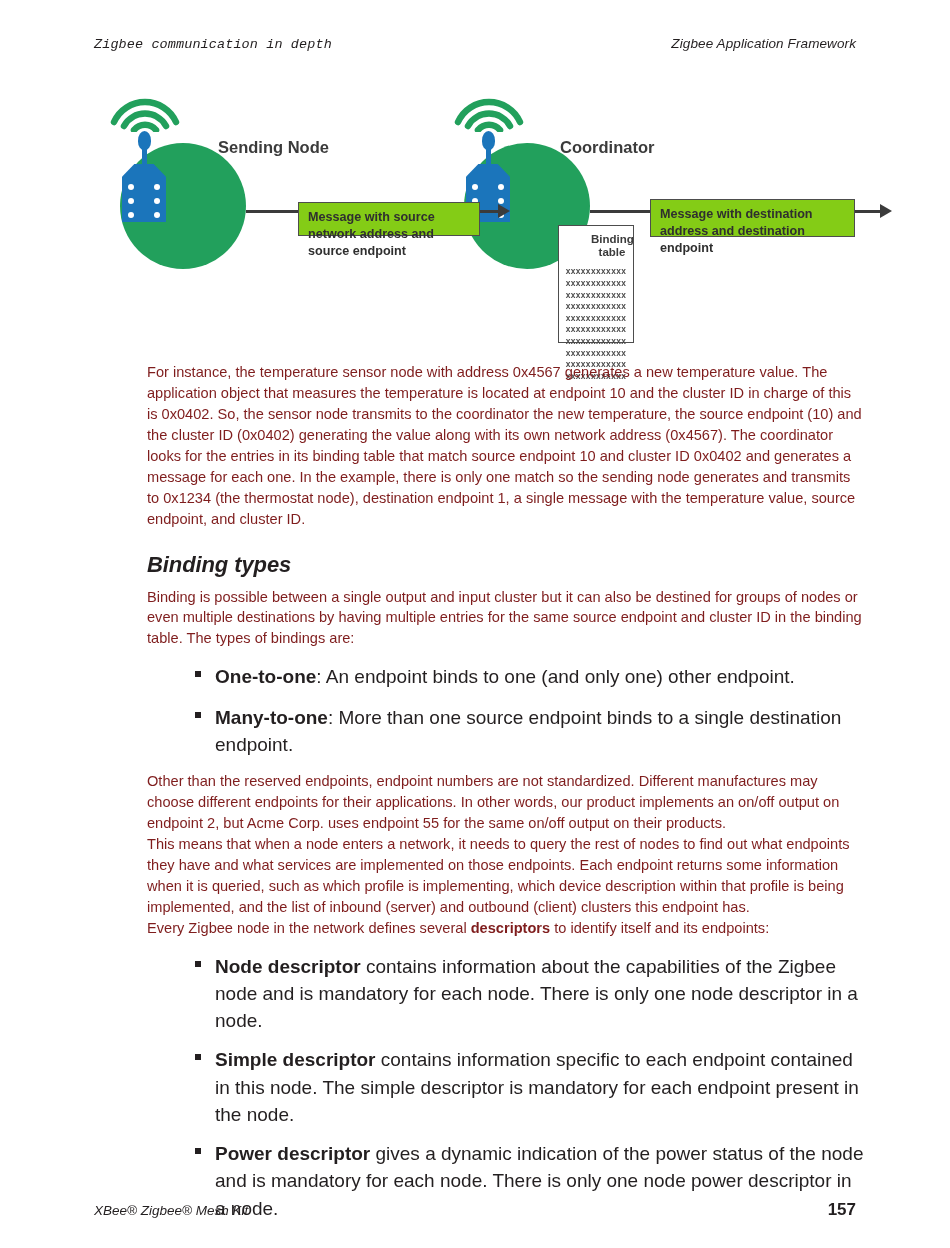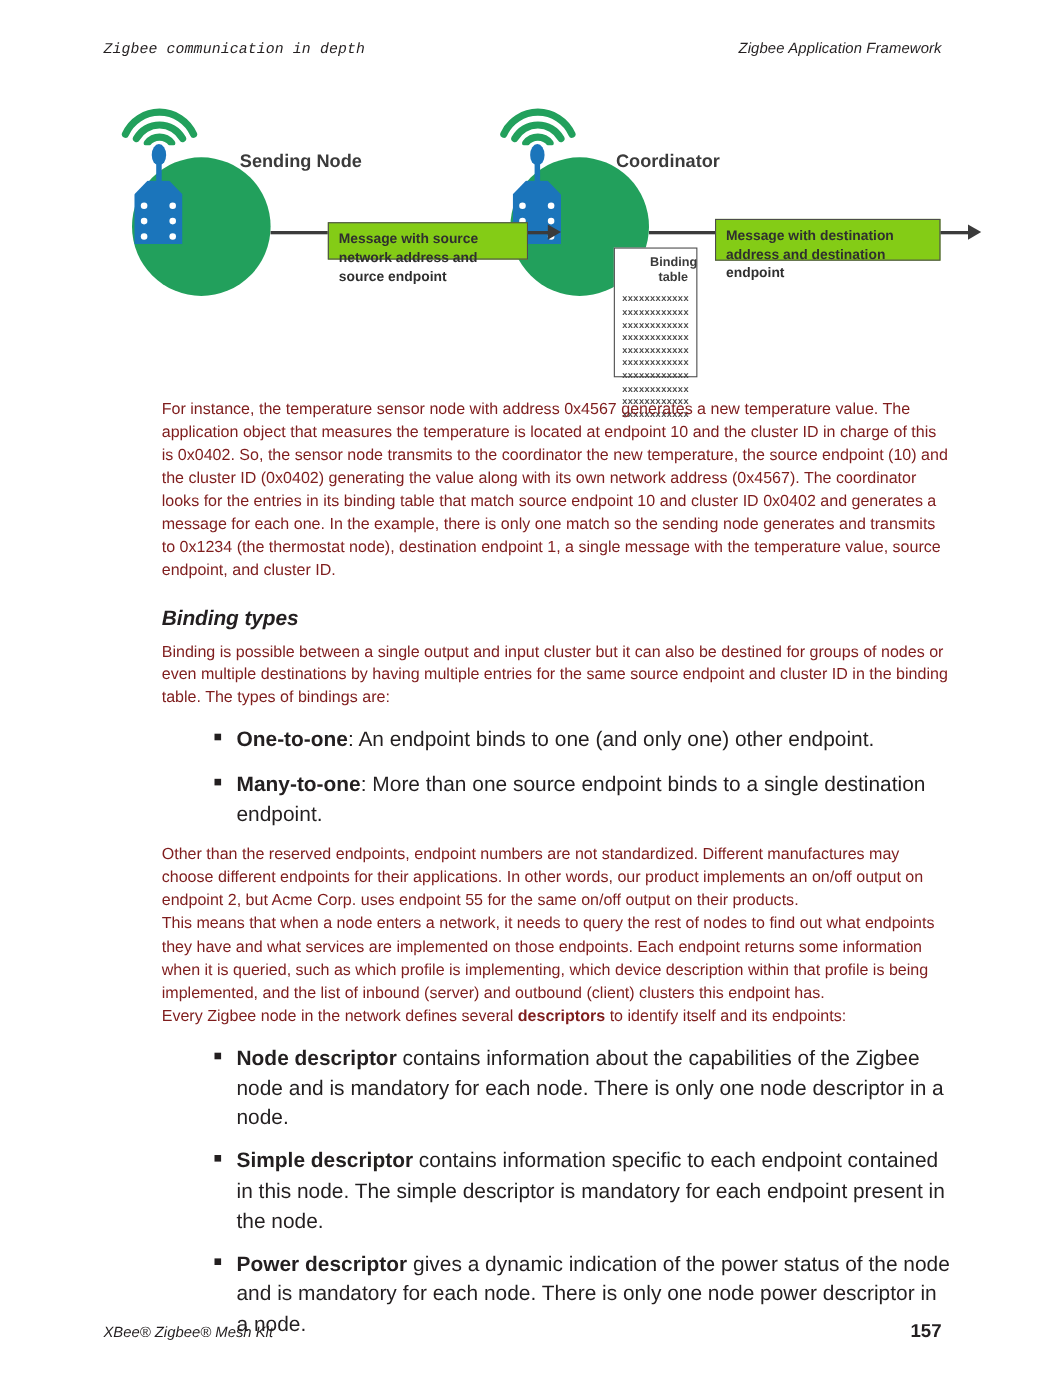--- a/index.html
+++ b/index.html
@@ -151,21 +151,21 @@
   }
   p.para {
     margin: 0 0 0 0;
     font-size: 14.6px;
     line-height: 1.435;
     color: #7f1d1d;
     text-align: left;
   }
   .sp-after-para { margin-bottom: 15px; }
   h2.h-sub {
-    font-size: 19px;
+    font-size: 22px;
     font-style: italic;
     font-weight: bold;
     margin: 22px 0 9px 0;
     color: #231f20;
     letter-spacing: -0.1px;
   }
   h1.h-main {
     font-size: 24px;
     font-weight: bold;
     margin: 32px 0 10px 0;

